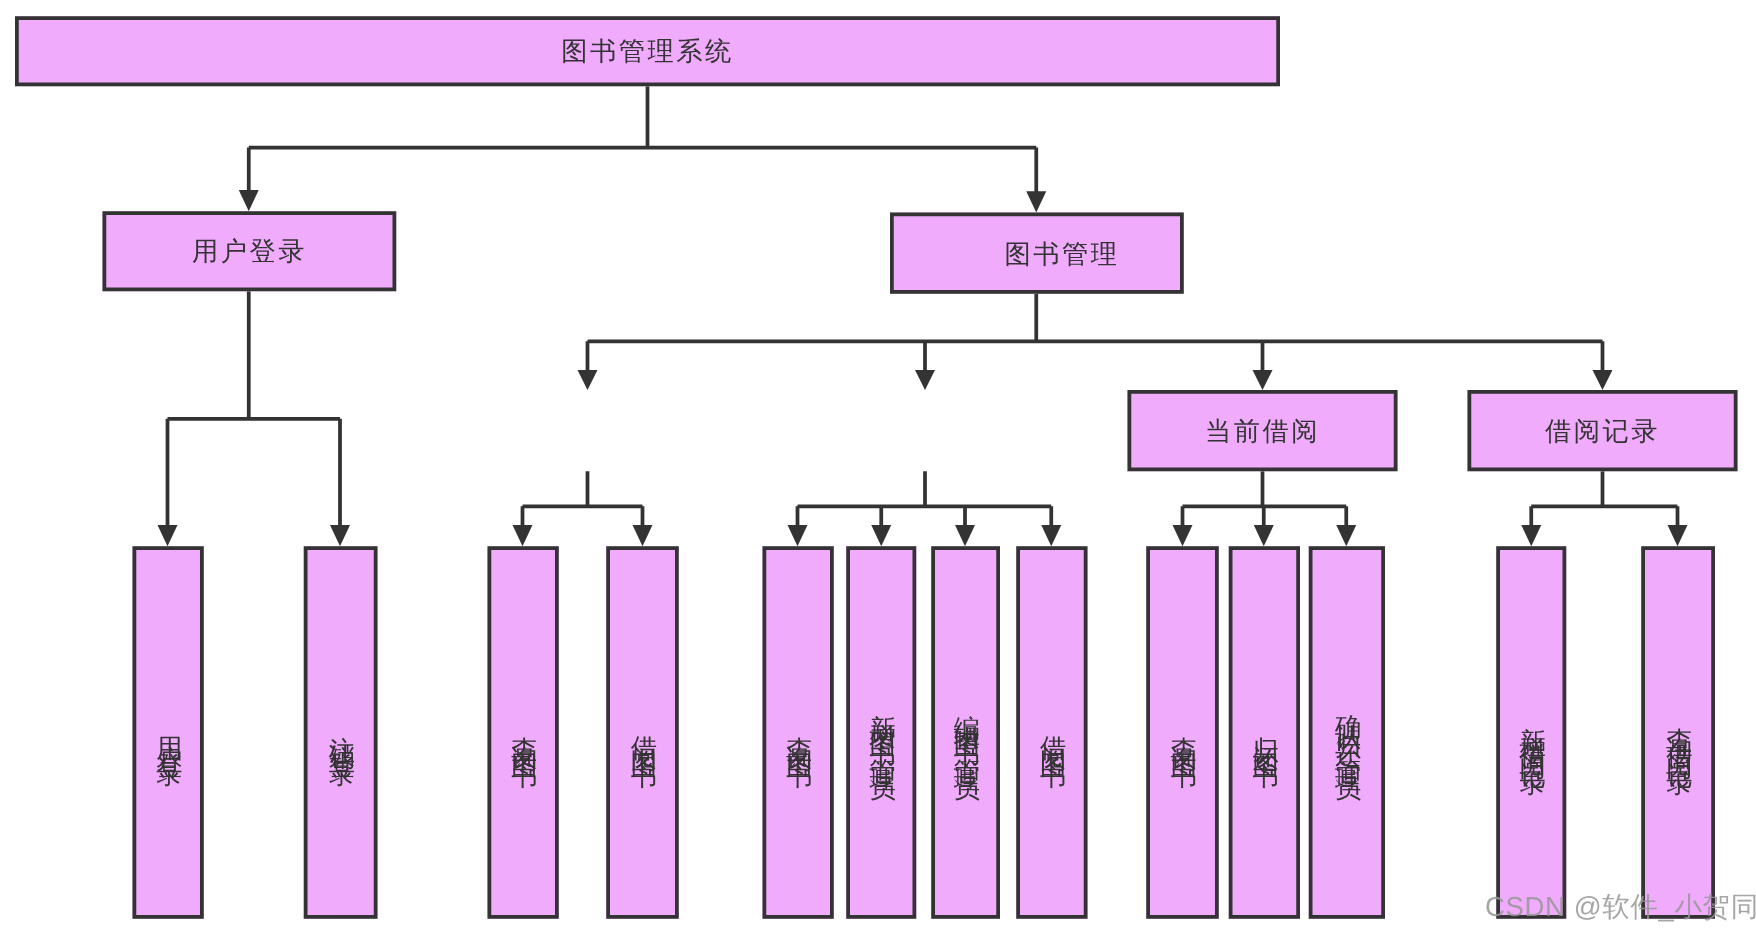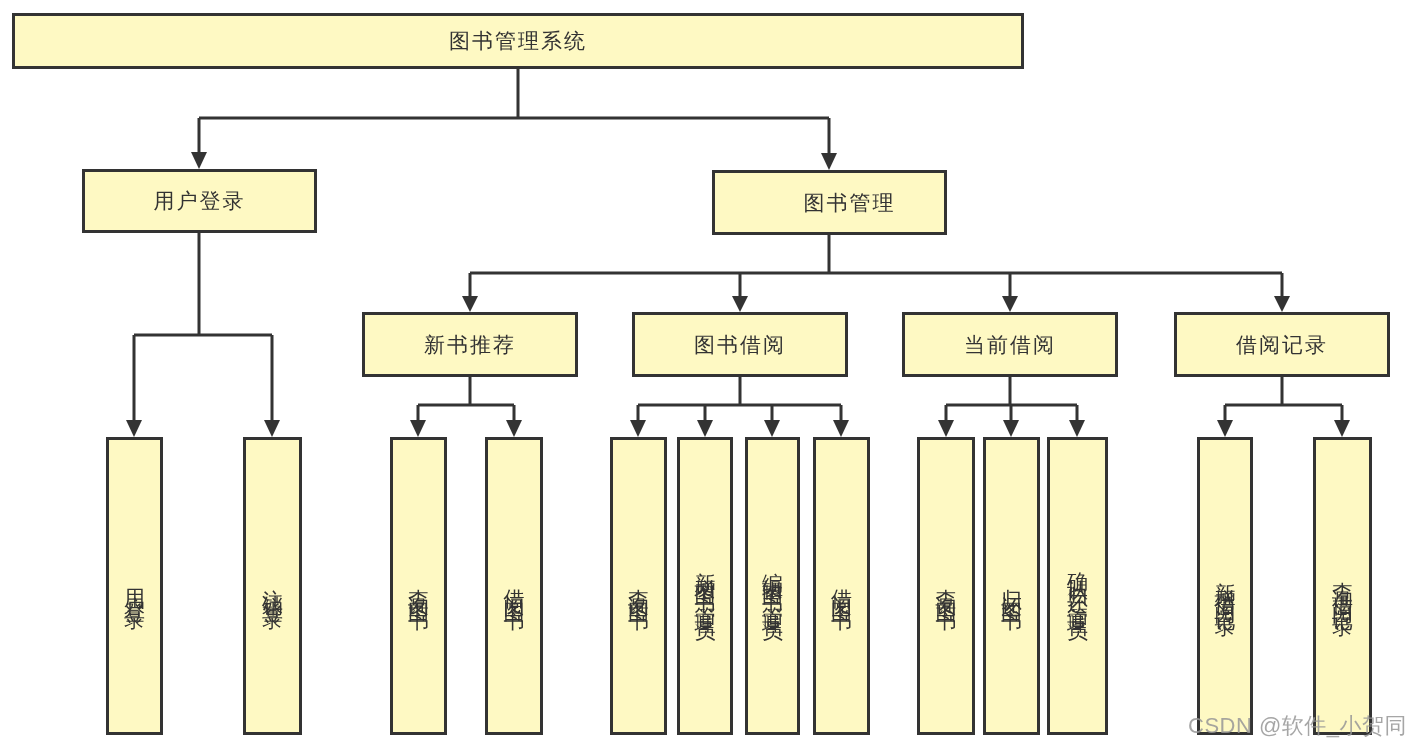--- a/index.html
+++ b/index.html
@@ -20,21 +20,21 @@
     left: 0;
     top: 0;
     width: 1405px;
     height: 747px;
     z-index: 1;
   }
   .box {
     position: absolute;
     box-sizing: border-box;
     border: 3px solid #333333;
-    background: #fef9c3;
+    background: #f0abfc;
     display: flex;
     align-items: center;
     justify-content: center;
     z-index: 2;
   }
   .box .label {
     color: #333333;
     font-size: 21px;
     letter-spacing: 2px;
     white-space: nowrap;
@@ -106,26 +106,20 @@
     <span class="label">图书管理系统</span>
   </div>
 
   <div class="box" style="left:82px; top:169px; width:235px; height:64px;">
     <span class="label">用户登录</span>
   </div>
   <div class="box" style="left:712px; top:170px; width:235px; height:65px;padding-left:40px;">
     <span class="label">图书管理</span>
   </div>
 
-  <div class="box" style="left:362px; top:312px; width:216px; height:65px;">
-    <span class="label">新书推荐</span>
-  </div>
-  <div class="box" style="left:632px; top:312px; width:216px; height:65px;">
-    <span class="label">图书借阅</span>
-  </div>
   <div class="box" style="left:1174px; top:312px; width:216px; height:65px;">
     <span class="label">借阅记录</span>
   </div>
   <div class="box" style="left:902px; top:312px; width:216px; height:65px;">
     <span class="label">当前借阅</span>
   </div>
 
   <div class="box v" style="left:106px; top:437px; width:57px; height:298px;">
     <span class="label">用户登录</span>
   </div>

